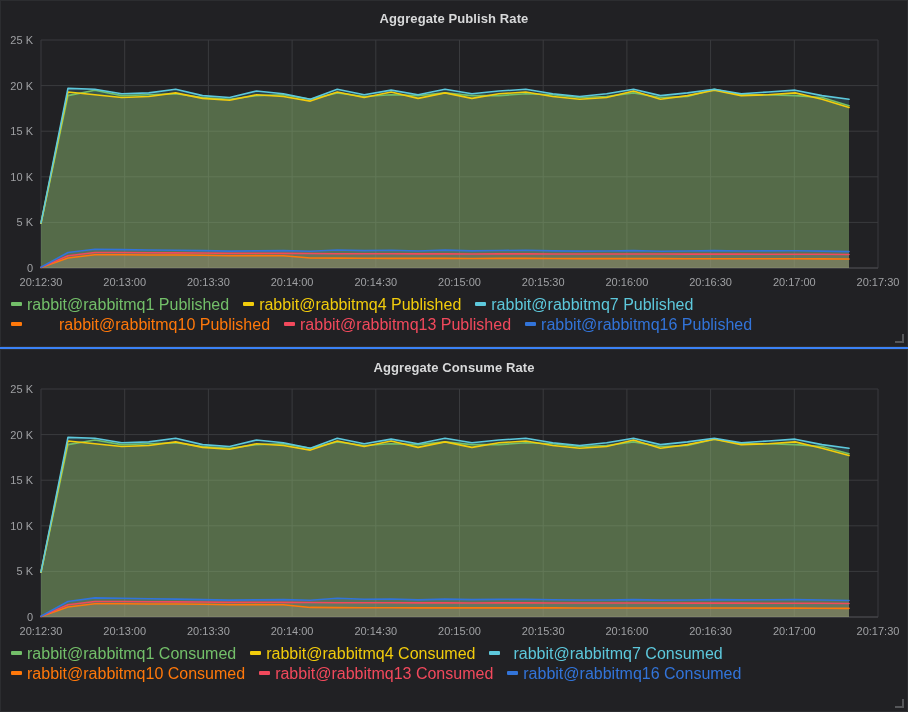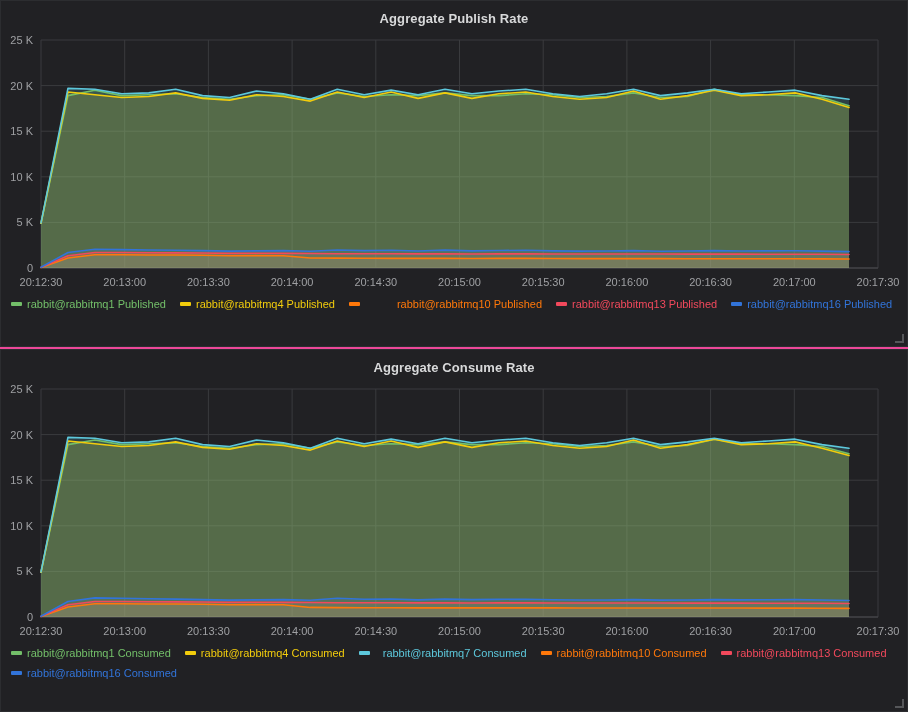--- a/index.html
+++ b/index.html
@@ -7,21 +7,21 @@
     padding: 0;
     background: #161719;
     width: 908px;
     height: 712px;
     overflow: hidden;
     font-family: "Liberation Sans", sans-serif;
   }
   .dashboard {
     width: 908px;
     height: 712px;
-    background: #ec4899;
+    background: #3b82f6;
     display: flex;
     flex-direction: column;
   }
   .panel {
     position: relative;
     background: #212124;
     border: 1px solid #2c2d30;
     box-sizing: border-box;
     overflow: hidden;
   }
@@ -60,21 +60,21 @@
   }
   .legend-swatch {
     width: 11px;
     height: 4px;
     border-radius: 1px;
     margin-right: 5px;
     flex: 0 0 auto;
   }
   .legend-label {
     color: #d8d9da;
-    font-size: 11px;
+    font-size: 16px;
     line-height: 13px;
   }
   .resize-handle {
     position: absolute;
     right: 2px;
     bottom: 2px;
     width: 10px;
     height: 10px;
     pointer-events: auto;
   }
@@ -155,20 +155,24 @@
     <div class="legend" id="legend0">
         <div class="legend-item">
           <span class="legend-swatch" style="background: rgb(115, 191, 105);"></span>
           <span class="legend-label" style="color: rgb(115, 191, 105);">rabbit@rabbitmq1 Published</span>
         </div>
         <div class="legend-item">
           <span class="legend-swatch" style="background: rgb(242, 204, 12);"></span>
           <span class="legend-label" style="color: rgb(242, 204, 12);">rabbit@rabbitmq4 Published</span>
         </div>
         <div class="legend-item">
+          <span class="legend-swatch" style="background: rgb(93, 200, 220);"></span>
+          <span class="legend-label" style="color: rgb(93, 200, 220);">rabbit@rabbitmq7 Published</span>
+        </div>
+        <div class="legend-item">
           <span class="legend-swatch" style="background: rgb(255, 120, 10);"></span>
           <span class="legend-label" style="color: rgb(255, 120, 10); margin-left: 32px;">rabbit@rabbitmq10 Published</span>
         </div>
         <div class="legend-item">
           <span class="legend-swatch" style="background: rgb(242, 73, 92);"></span>
           <span class="legend-label" style="color: rgb(242, 73, 92);">rabbit@rabbitmq13 Published</span>
         </div>
         <div class="legend-item">
           <span class="legend-swatch" style="background: rgb(50, 116, 217);"></span>
           <span class="legend-label" style="color: rgb(50, 116, 217);">rabbit@rabbitmq16 Published</span>

